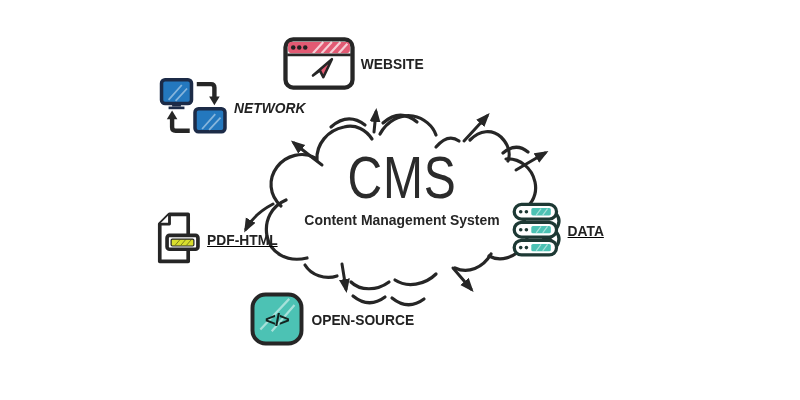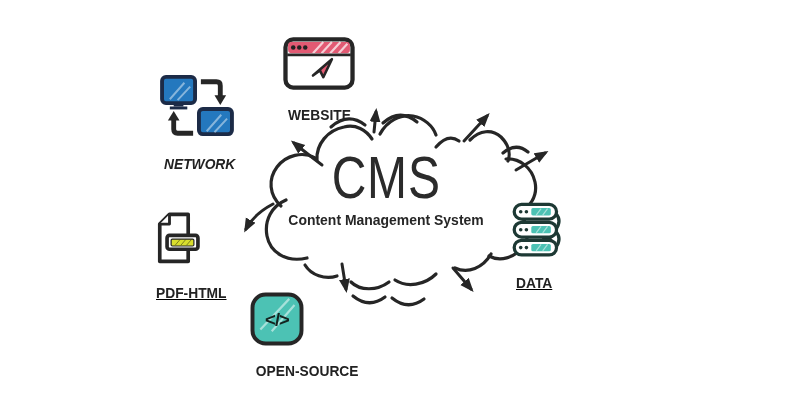--- a/index.html
+++ b/index.html
@@ -8,28 +8,28 @@
     --paper:#ffffff;
   }
   html,body{margin:0;padding:0;background:#fff;}
   #canvas{
     position:relative; width:800px; height:400px; background:var(--paper);
     font-family:"Liberation Sans", sans-serif; overflow:hidden;
   }
   #bg{position:absolute; left:0; top:0;}
   .cl{fill:none; stroke:var(--ink); stroke-width:3.2; stroke-linecap:round;}
   .arrow{fill:none; stroke:var(--ink); stroke-width:3; stroke-linecap:round;}
-  .node{position:absolute; display:flex; flex-direction:column; gap:16px;}
+  .node{position:absolute; display:flex; flex-direction:row; align-items:center; gap:2px;}
   .label{
     font-size:15px; font-weight:700; color:#222; letter-spacing:0;
     transform:scaleX(.92); white-space:nowrap; line-height:1;
   }
   #cloud-text{
-    position:absolute; left:266px; top:148px; width:240px; text-align:center;
-    display:flex; flex-direction:column; align-items:center;
+    position:absolute; left:282px; top:148px; width:240px; text-align:center;
+    display:flex; flex-direction:column; 
   }
   #cms-title{
     font-size:60px; font-weight:400; color:#2b2b2b; line-height:1;
     transform:scaleX(.8); letter-spacing:1px;
   }
   #cms-subtitle{
     font-size:15px; font-weight:700; color:#262626; margin-top:3px;
     transform:scaleX(.93); white-space:nowrap;
   }
   .globe-text{font-family:"Liberation Sans",sans-serif; font-weight:800; font-size:15px; fill:#111;}

